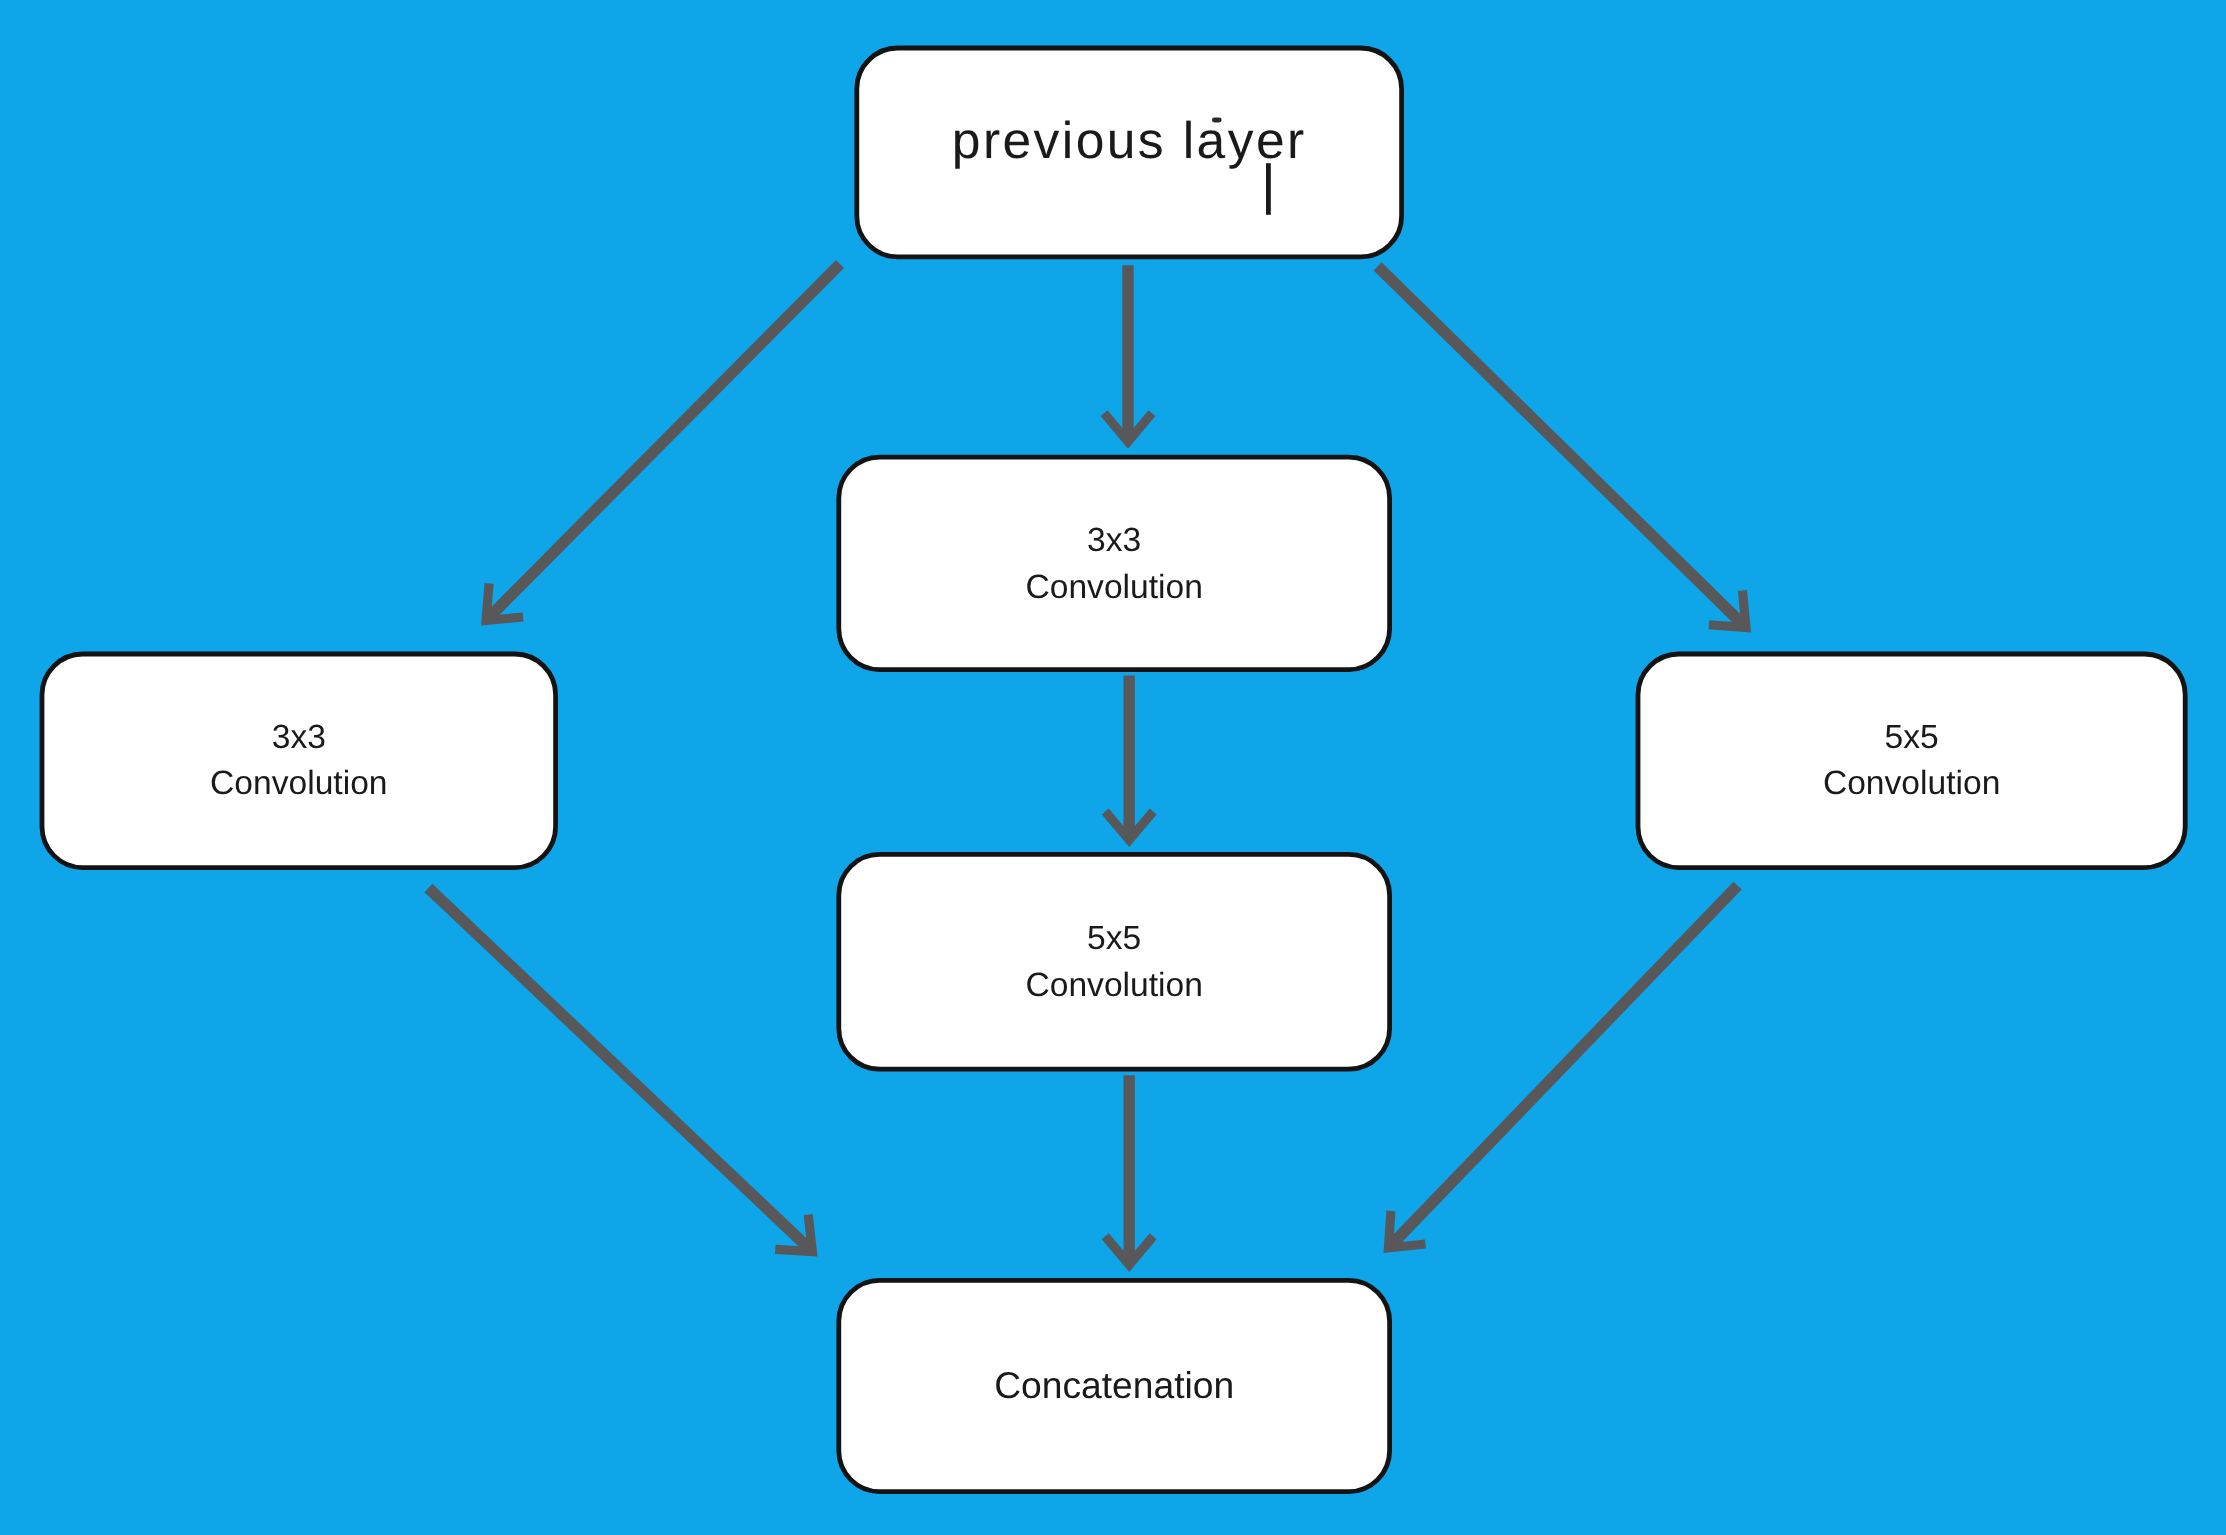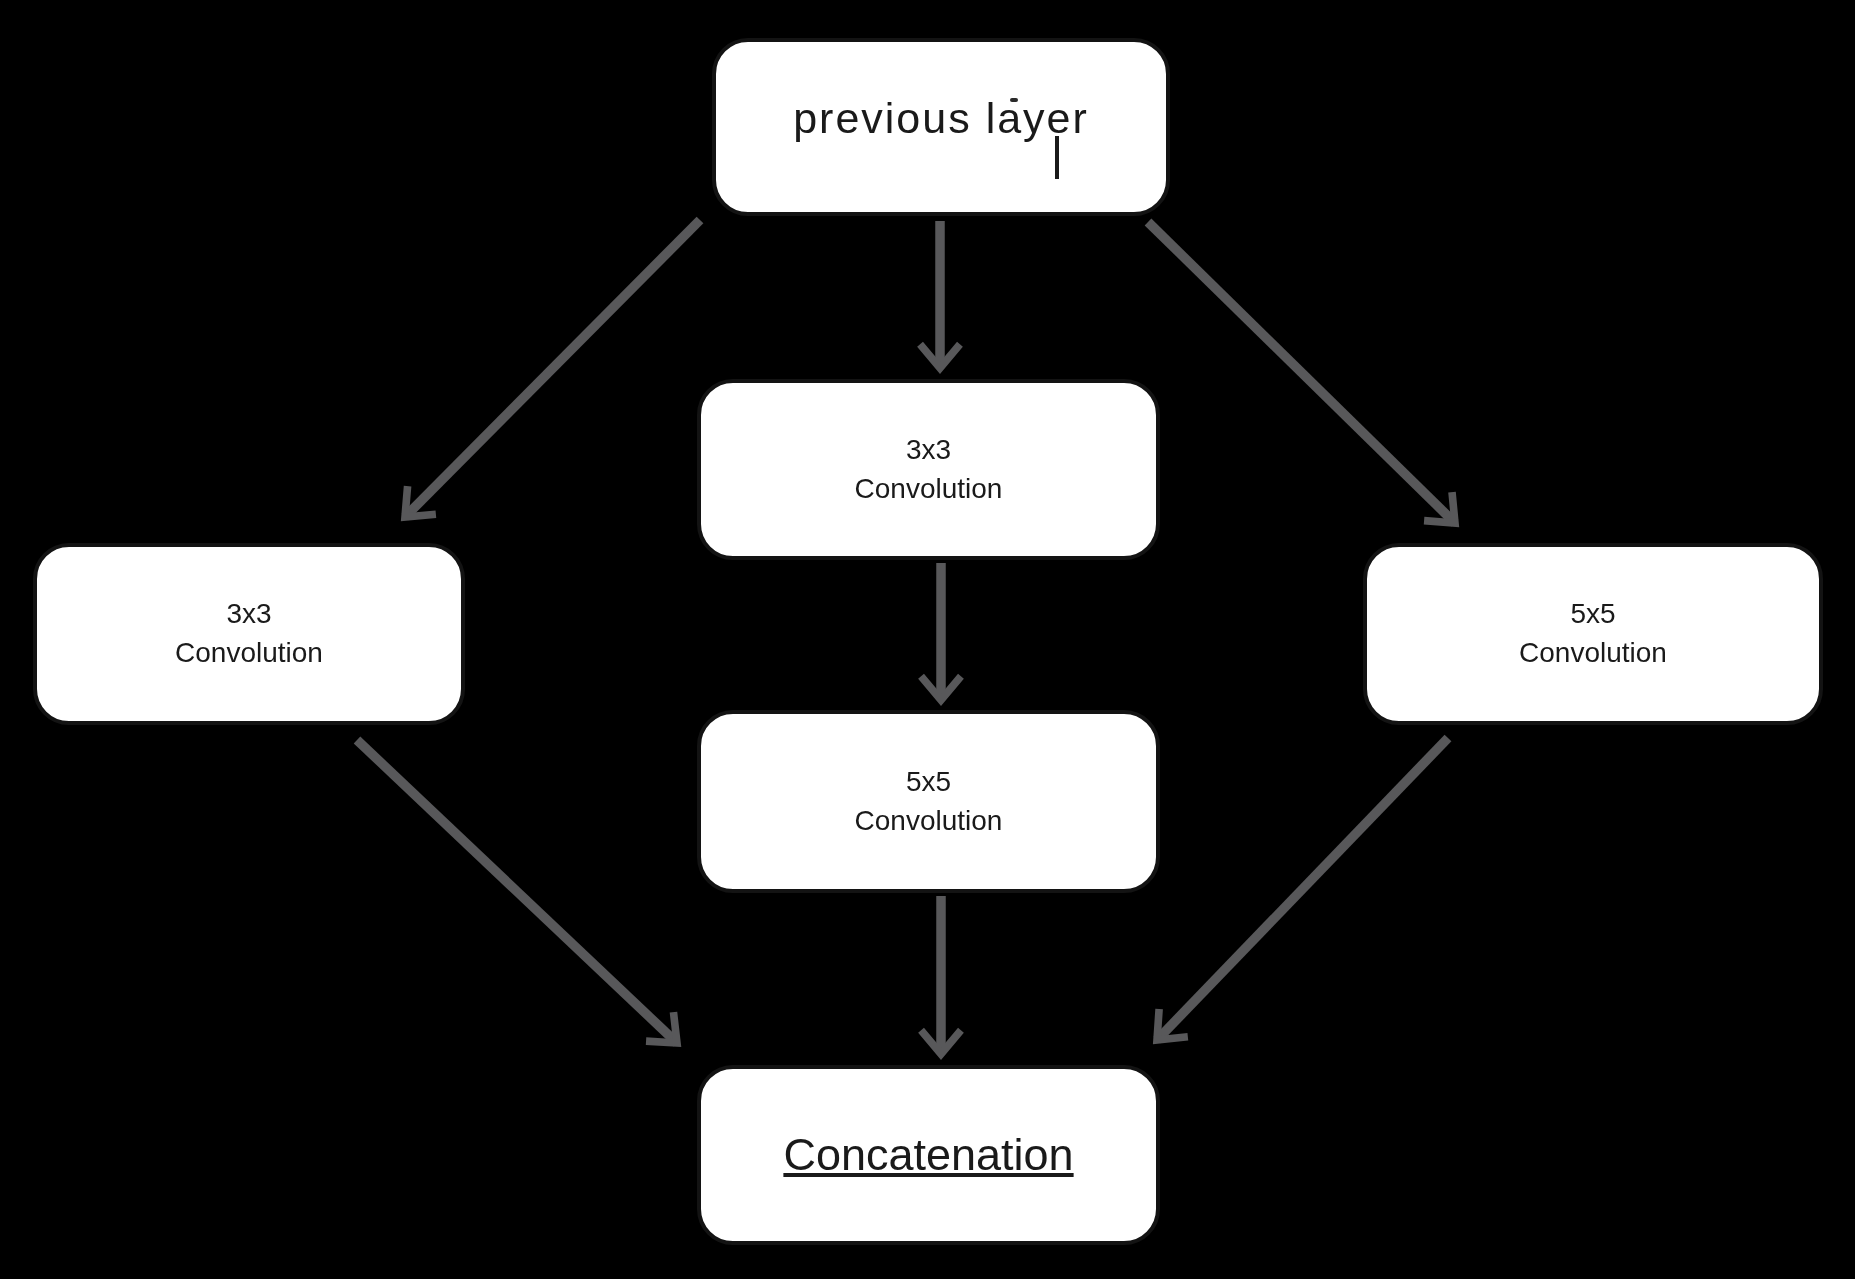--- a/index.html
+++ b/index.html
@@ -6,21 +6,21 @@
     margin: 0;
     padding: 0;
     background: #ffffff;
   }
   * { box-sizing: border-box; }
 
   #canvas {
     position: relative;
     width: 1855px;
     height: 1279px;
-    background: #000000;
+    background: #0ea5e9;
     font-family: "Liberation Sans", sans-serif;
     overflow: hidden;
   }
 
   .node {
     position: absolute;
     background: #ffffff;
     border: 4px solid #131313;
     border-radius: 36px;
     display: flex;
@@ -44,21 +44,21 @@
     padding-bottom: 16px;
   }
   #node-previous-layer .line {
     font-size: 43px;
     letter-spacing: 2px;
   }
 
   #node-conv3-mid  { left: 697px;  top: 379px;  width: 463px; height: 181px; }
   #node-conv5-mid  { left: 697px;  top: 710px;  width: 463px; height: 183px; }
   #node-concat     { left: 697px;  top: 1065px; width: 463px; height: 180px; }
-  #node-concat .line { font-size: 45px; text-decoration: underline; }
+  #node-concat .line { font-size: 31px; }
   #node-conv3-left { left: 33px;   top: 543px;  width: 432px; height: 182px; }
   #node-conv5-right{ left: 1363px; top: 543px;  width: 460px; height: 182px; }
 
   
   .stray-stroke {
     position: absolute;
     left: 1055px; top: 136px;
     width: 4px; height: 43px;
     background: #1a1a1a;
     z-index: 3;

